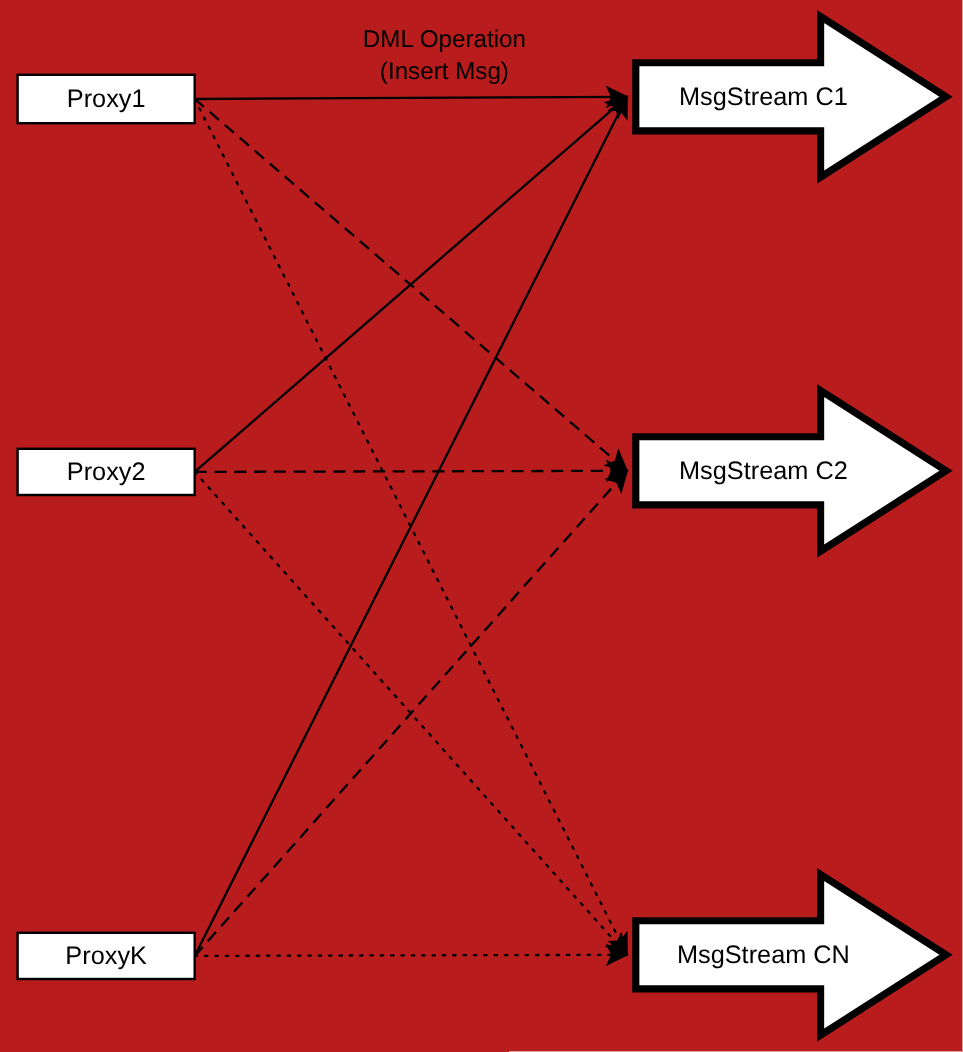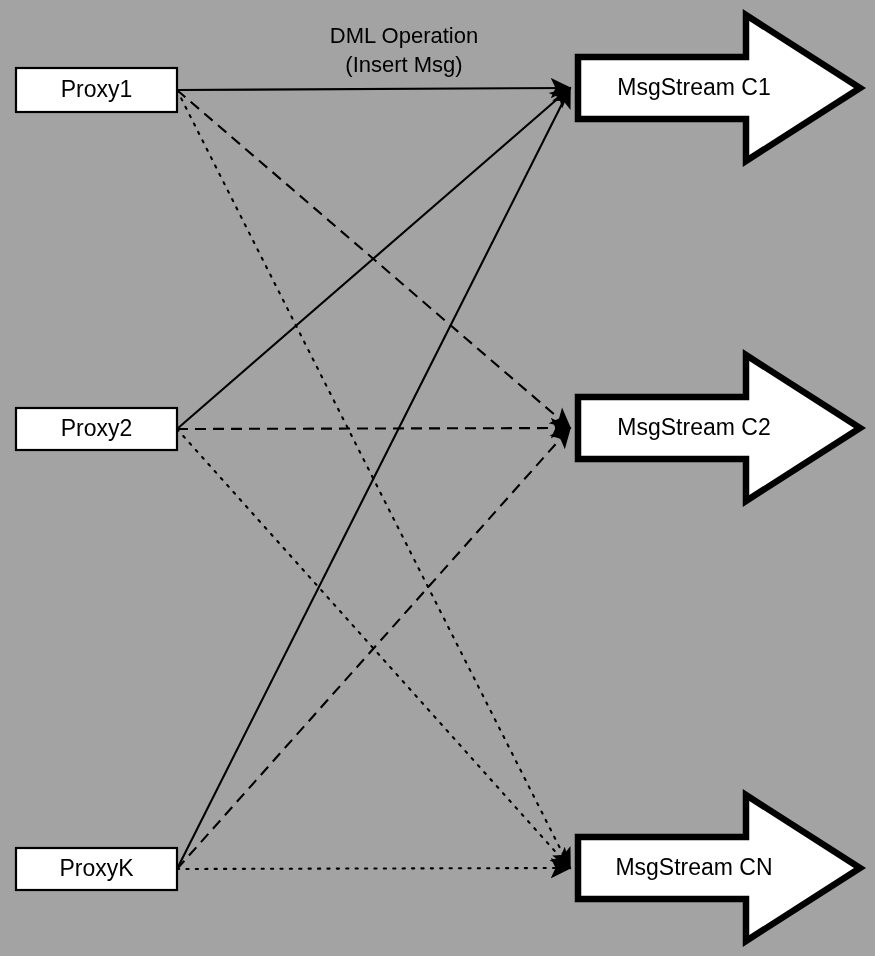--- a/index.html
+++ b/index.html
@@ -8,21 +8,21 @@
     padding: 0;
     background: #ffffff;
   }
   body {
     font-family: "Liberation Sans", sans-serif;
   }
   #canvas-wrap {
     position: relative;
     width: 875px;
     height: 956px;
-    background: #a3a3a3;
+    background: #b91c1c;
     overflow: hidden;
   }
   svg#diagram {
     display: block;
     width: 875px;
     height: 956px;
   }
   .node-box {
     fill: #ffffff;
     stroke: #000000;

